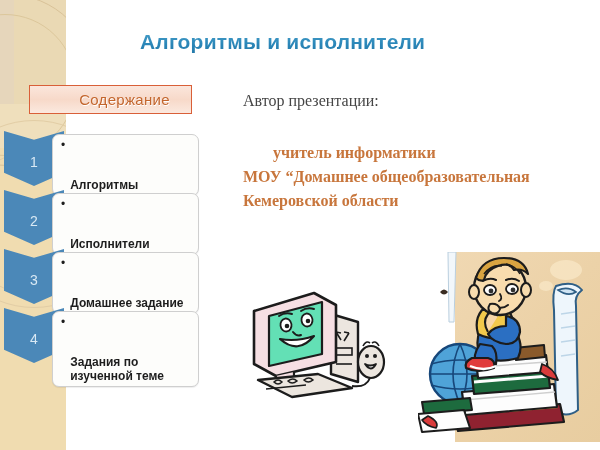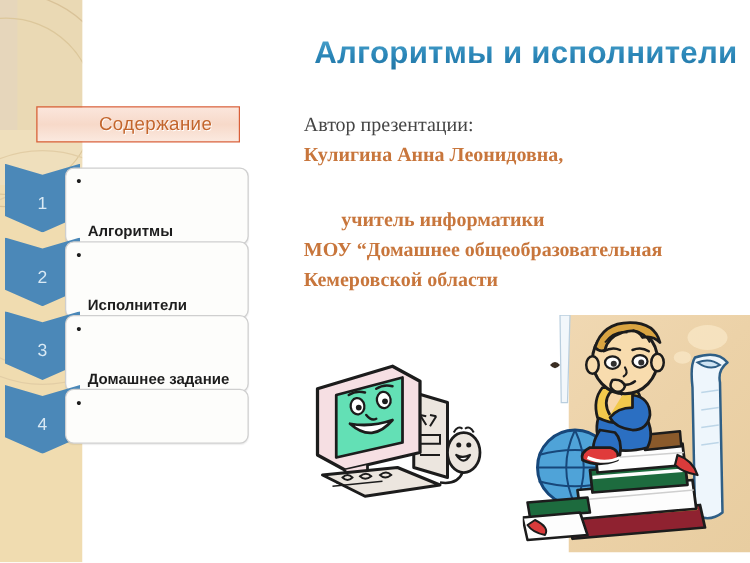--- a/index.html
+++ b/index.html
@@ -66,31 +66,30 @@
     height: 450px;
     background: #ffffff;
   }
 
   
   .slide-title {
     position: absolute;
     left: 140px;
     top: 22px;
     width: 450px;
-    font-size: 25px;
+    font-size: 21px;
     font-weight: bold;
     line-height: 40px;
     color: #2e8cc0;
     background: linear-gradient(180deg, #63b6d8 0%, #2a86b8 55%, #1f6e9b 100%);
     -webkit-background-clip: text;
     background-clip: text;
     -webkit-text-fill-color: transparent;
     letter-spacing: 0.2px;
     white-space: nowrap;
-    text-align: right;
   }
 
   
   .toc-header {
     position: absolute;
     left: 29px;
     top: 85px;
     width: 163px;
     height: 29px;
     box-sizing: border-box;
@@ -277,28 +276,28 @@
         <span class="chev-box-text">Домашнее задание</span>
       </div>
     </div>
 
     <div class="chev-row">
       <div class="chev">
         <span class="chev-num">4</span>
       </div>
       <div class="chev-box">
         <span class="chev-bullet">•</span>
+        <span class="chev-box-text">Задания по изученной теме</span>
       </div>
     </div>
 
   </div>
 
   <div class="author-block">
     <div class="author-line0">Автор презентации:</div>
-    <div class="author-line">Кулигина Анна Леонидовна,</div>
     <div class="author-line indent">учитель информатики</div>
     <div class="author-line">МОУ “Домашнее общеобразовательная</div>
     <div class="author-line">Кемеровской области</div>
   </div>
 
   <div class="computer-art">
     <svg viewBox="0 0 160 132" width="160" height="132" xmlns="http://www.w3.org/2000/svg">
 
       <path d="M95 38 L122 46 L122 106 L95 98 Z" fill="#ece6df" stroke="#1c1c1c" stroke-width="2.4" stroke-linejoin="round"></path>
       <path d="M100 56 l5 1 M108 56 l5 1" stroke="#1c1c1c" stroke-width="1.6"></path>

